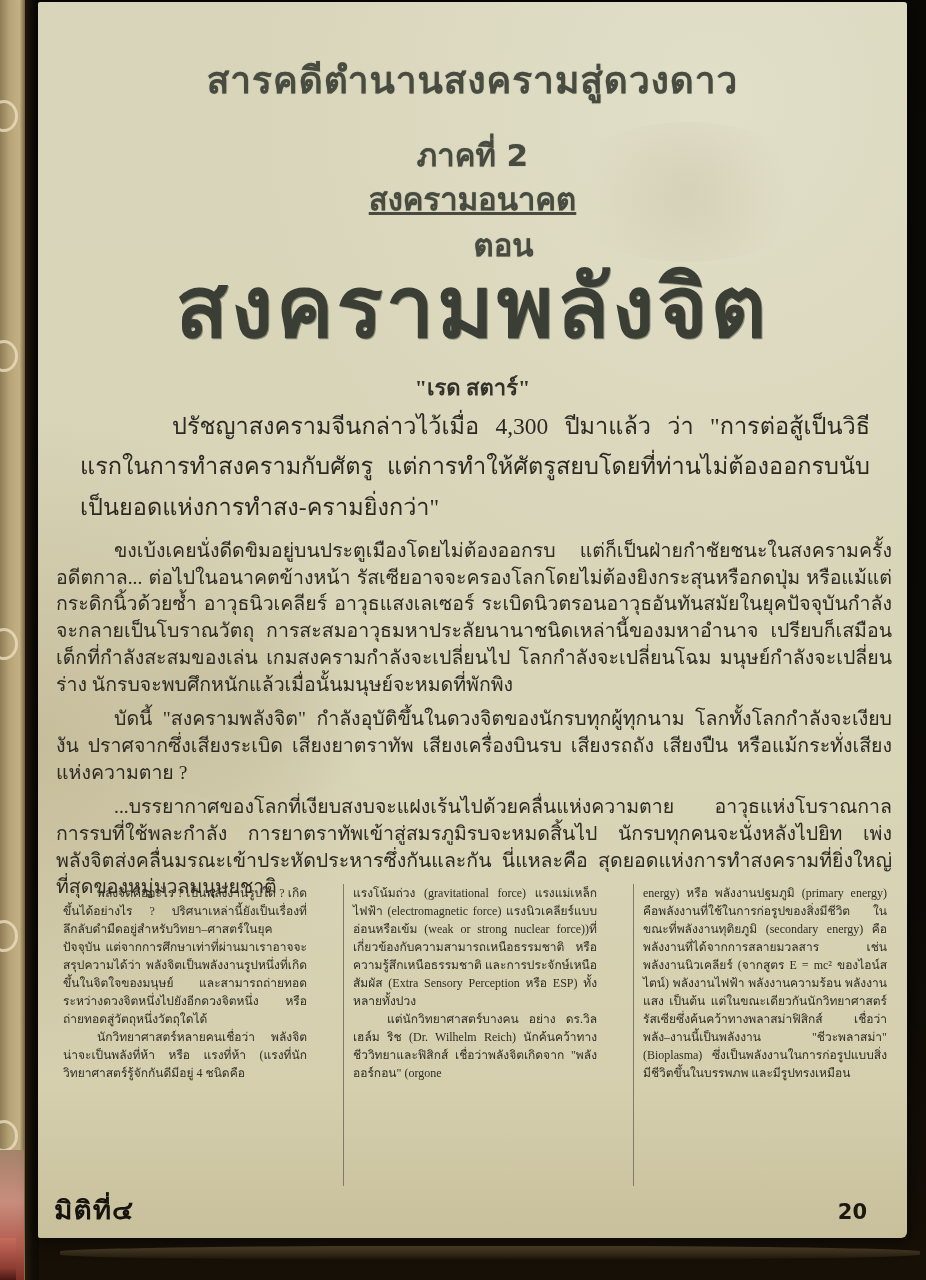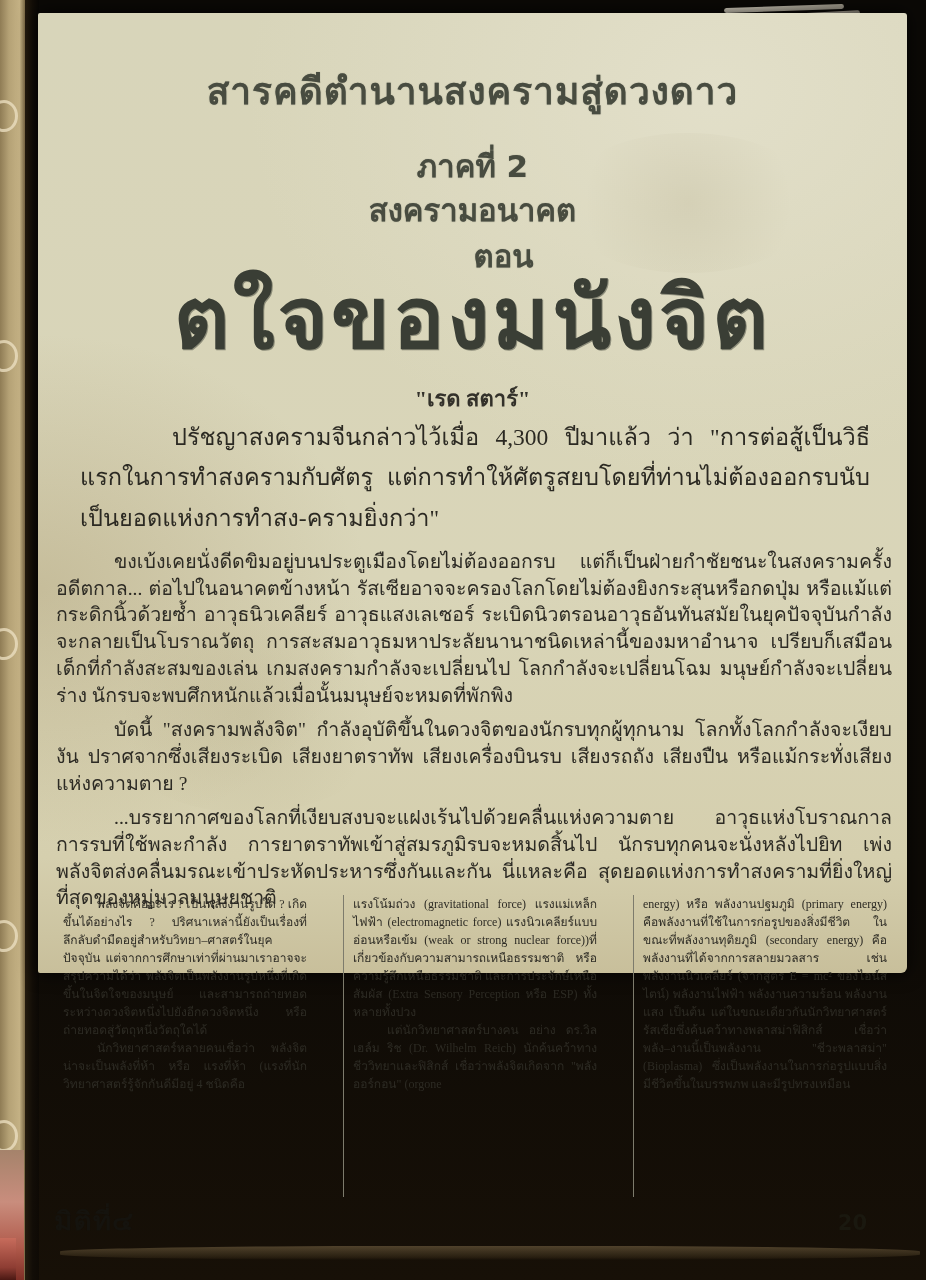--- a/index.html
+++ b/index.html
@@ -35,21 +35,21 @@
     position:absolute;left:0;top:1238px;width:16px;height:42px;
     background:linear-gradient(180deg,#c76c5c,#8e3d33 70%,#4a1813);
   }
   .bottom-paper-glow{
     position:absolute;left:60px;top:1246px;width:860px;height:14px;
     background:linear-gradient(180deg,#8a7550,#3a2e1a 80%,transparent);
     opacity:.5;border-radius:40%;
   }
   
   .page{
-    position:absolute;left:38px;top:13px;width:869px;height:960px;
+    position:absolute;left:38px;top:2px;width:869px;height:1236px;
     background:
       radial-gradient(120% 90% at 78% 8%, #e2dfc9 0%, rgba(0,0,0,0) 45%),
       radial-gradient(100% 70% at 0% 60%, rgba(148,126,78,.28) 0%, rgba(0,0,0,0) 38%),
       linear-gradient(180deg,#d8d5ba 0%,#d9d5b8 60%,#d5cfae 88%,#c8bf9b 100%);
     box-shadow:0 0 18px rgba(0,0,0,.8);
     border-radius:2px 3px 6px 2px;
     color:#2c2a23;
   }
   .stain{
     position:absolute;border-radius:50%;
@@ -57,21 +57,21 @@
   }
   
   .head-display{
     position:absolute;left:0;width:100%;text-align:center;
     font-family:"DejaVu Sans","Liberation Sans",sans-serif;
     font-weight:bold;color:#484c40;
     text-shadow:0 0 1px rgba(60,64,54,.5);
   }
   .series-line{top:48px;font-size:37px;letter-spacing:1px;}
   .part-line{top:128px;font-size:31px;}
-  .subtitle-line{top:172px;font-size:31px;}
+  .subtitle-line{top:172px;font-size:31px;text-decoration:underline;}
   .episode-line{top:218px;font-size:31px;padding-left:31px;}
   .main-title{
     position:absolute;top:258px;left:0;width:100%;text-align:center;
     font-family:"DejaVu Sans","Liberation Sans",sans-serif;
     font-weight:bold;font-size:86px;line-height:1.1;
     color:#3a3e35;letter-spacing:3px;
     text-shadow:1px 1px 0 rgba(46,50,42,.45);
   }
   .byline{
     position:absolute;top:368px;left:0;width:100%;text-align:center;
@@ -136,21 +136,21 @@
 
   <div class="page">
     <div class="stain" style="left:520px;top:120px;width:260px;height:140px;"></div>
     <div class="stain" style="left:60px;top:600px;width:300px;height:200px;"></div>
 
     <div class="head-display series-line">สารคดีตำนานสงครามสู่ดวงดาว</div>
     <div class="head-display part-line">ภาคที่ 2</div>
     <div class="head-display subtitle-line">สงครามอนาคต</div>
     <div class="head-display episode-line">ตอน</div>
 
-    <div class="main-title">ตใจของมนังจิต</div>
+    <div class="main-title">สงครามพลังจิต</div>
     <div class="byline">"เรด สตาร์"</div>
 
     <div class="lead">ปรัชญาสงครามจีนกล่าวไว้เมื่อ 4,300 ปีมาแล้ว ว่า   "การต่อสู้เป็นวิธีแรกในการทำสงครามกับศัตรู   แต่การทำให้ศัตรูสยบโดยที่ท่านไม่ต้องออกรบนับเป็นยอดแห่งการทำสง-ครามยิ่งกว่า"</div>
 
     <div class="body-text">
       <p>ขงเบ้งเคยนั่งดีดขิมอยู่บนประตูเมืองโดยไม่ต้องออกรบ แต่ก็เป็นฝ่ายกำชัยชนะในสงครามครั้งอดีตกาล... ต่อไปในอนาคตข้างหน้า รัสเซียอาจจะครองโลกโดยไม่ต้องยิงกระสุนหรือกดปุ่ม หรือแม้แต่กระดิกนิ้วด้วยซ้ำ อาวุธนิวเคลียร์ อาวุธแสงเลเซอร์ ระเบิดนิวตรอนอาวุธอันทันสมัยในยุคปัจจุบันกำลังจะกลายเป็นโบราณวัตถุ   การสะสมอาวุธมหาประลัยนานาชนิดเหล่านี้ของมหาอำนาจ เปรียบก็เสมือนเด็กที่กำลังสะสมของเล่น เกมสงครามกำลังจะเปลี่ยนไป โลกกำลังจะเปลี่ยนโฉม มนุษย์กำลังจะเปลี่ยนร่าง   นักรบจะพบศึกหนักแล้วเมื่อนั้นมนุษย์จะหมดที่พักพิง</p>
       <p>บัดนี้ "สงครามพลังจิต" กำลังอุบัติขึ้นในดวงจิตของนักรบทุกผู้ทุกนาม โลกทั้งโลกกำลังจะเงียบงัน ปราศจากซึ่งเสียงระเบิด เสียงยาตราทัพ เสียงเครื่องบินรบ เสียงรถถัง เสียงปืน    หรือแม้กระทั่งเสียงแห่งความตาย ?</p>
       <p>...บรรยากาศของโลกที่เงียบสงบจะแฝงเร้นไปด้วยคลื่นแห่งความตาย อาวุธแห่งโบราณกาล การรบที่ใช้พละกำลัง การยาตราทัพเข้าสู่สมรภูมิรบจะหมดสิ้นไป นักรบทุกคนจะนั่งหลังไปยิท เพ่งพลังจิตส่งคลื่นมรณะเข้าประหัดประหารซึ่งกันและกัน นี่แหละคือ สุดยอดแห่งการทำสงครามที่ยิ่งใหญ่ที่สุดของหมู่มวลมนุษยชาติ</p>
     </div>
 

